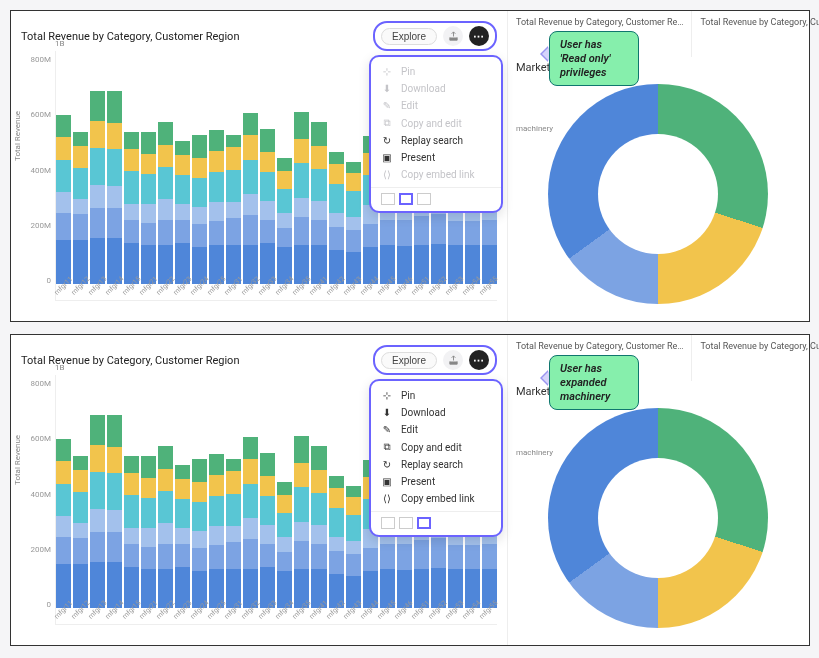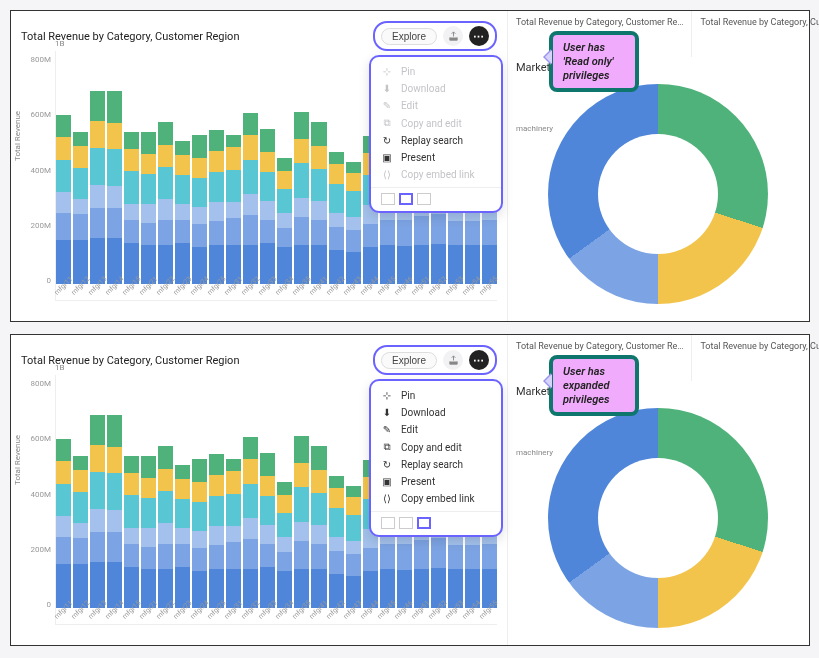--- a/index.html
+++ b/index.html
@@ -136,22 +136,22 @@
     padding: 5px 10px 2px 10px;
     display:flex;
     gap:4px;
   }
   .sw { width:14px; height:12px; border:1px solid #ccc; }
   .sw.sel { border:2px solid #6b63ff; }
   .callout {
     position: absolute;
     top: 20px;
     left: 538px;
-    background: #f0abfc;
-    border: 4px solid #0f766e;
+    background: #86efac;
+    border: 1px solid #0f766e;
     border-radius: 8px;
     padding: 6px 10px;
     font-size: 11px;
     font-weight: 600;
     font-style: italic;
     color: #222;
     z-index: 40;
     width: 90px;
     line-height: 1.25;
   }
@@ -858,16 +858,16 @@
       </div>
       <div class="seg-title">Market Segment</div>
       <div class="donut-wrap">
             <div style="position:absolute;left:40px;top:10px;width:220px;height:220px;border-radius:50%;
     background:conic-gradient(#4fb27a 0deg 108deg,#f2c44c 108deg 180deg,#7ca3e3 180deg 234deg,#4f86d9 234deg 360deg);">
     <div style="position:absolute;left:50%;top:50%;width:120px;height:120px;margin:-60px 0 0 -60px;background:#fff;border-radius:50%"></div>
     </div>
     <div class="donut-label" style="left:8px;top:50px">machinery</div>
     </div>
     </div>
-    <div class="callout">User has expanded privileges</div>
+    <div class="callout">User has expanded machinery</div>
    </div>
   </div>
   </div>
 
 </body></html>

